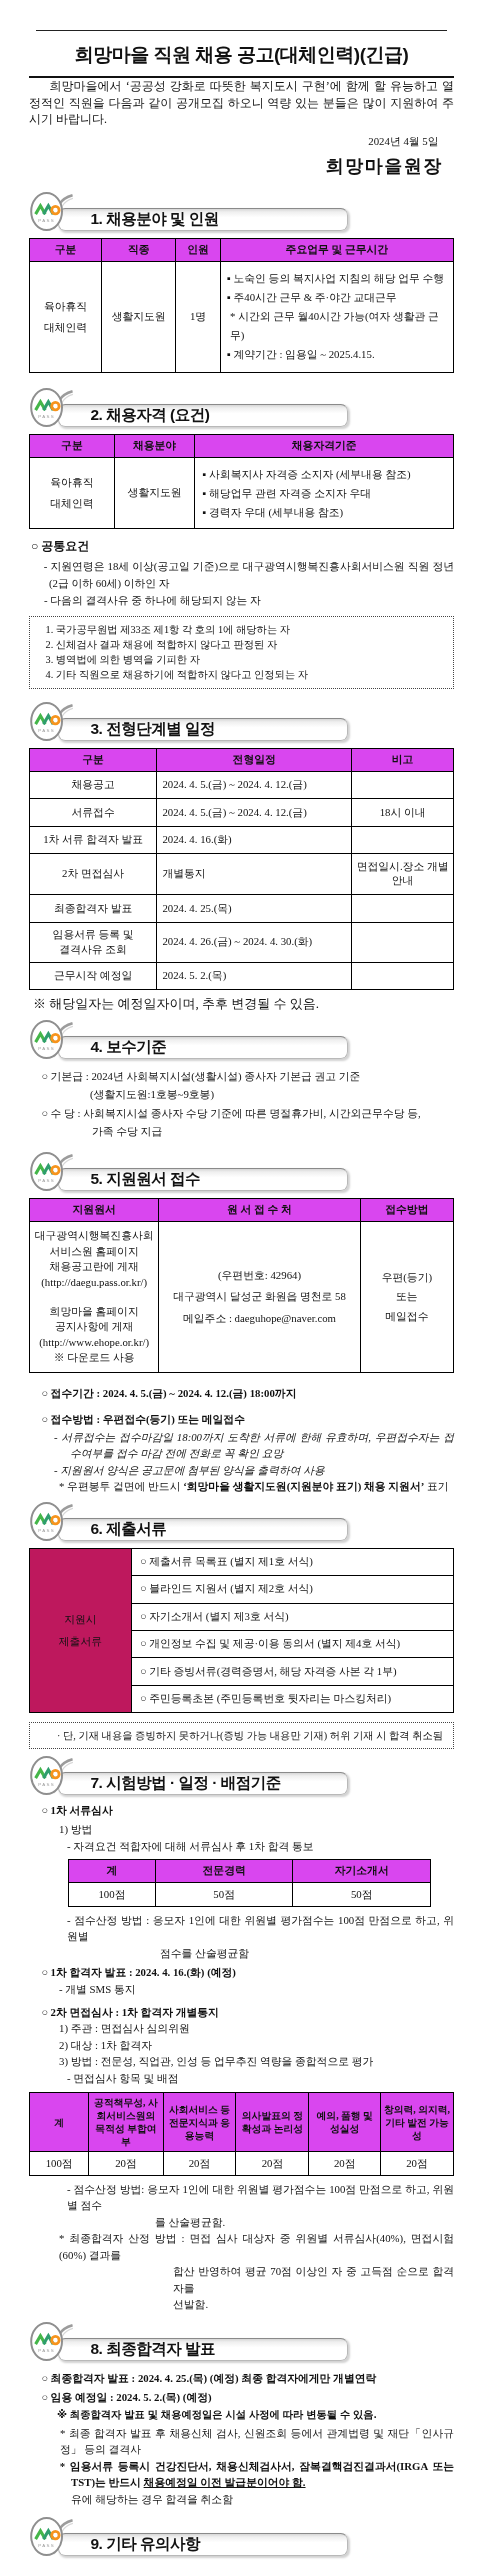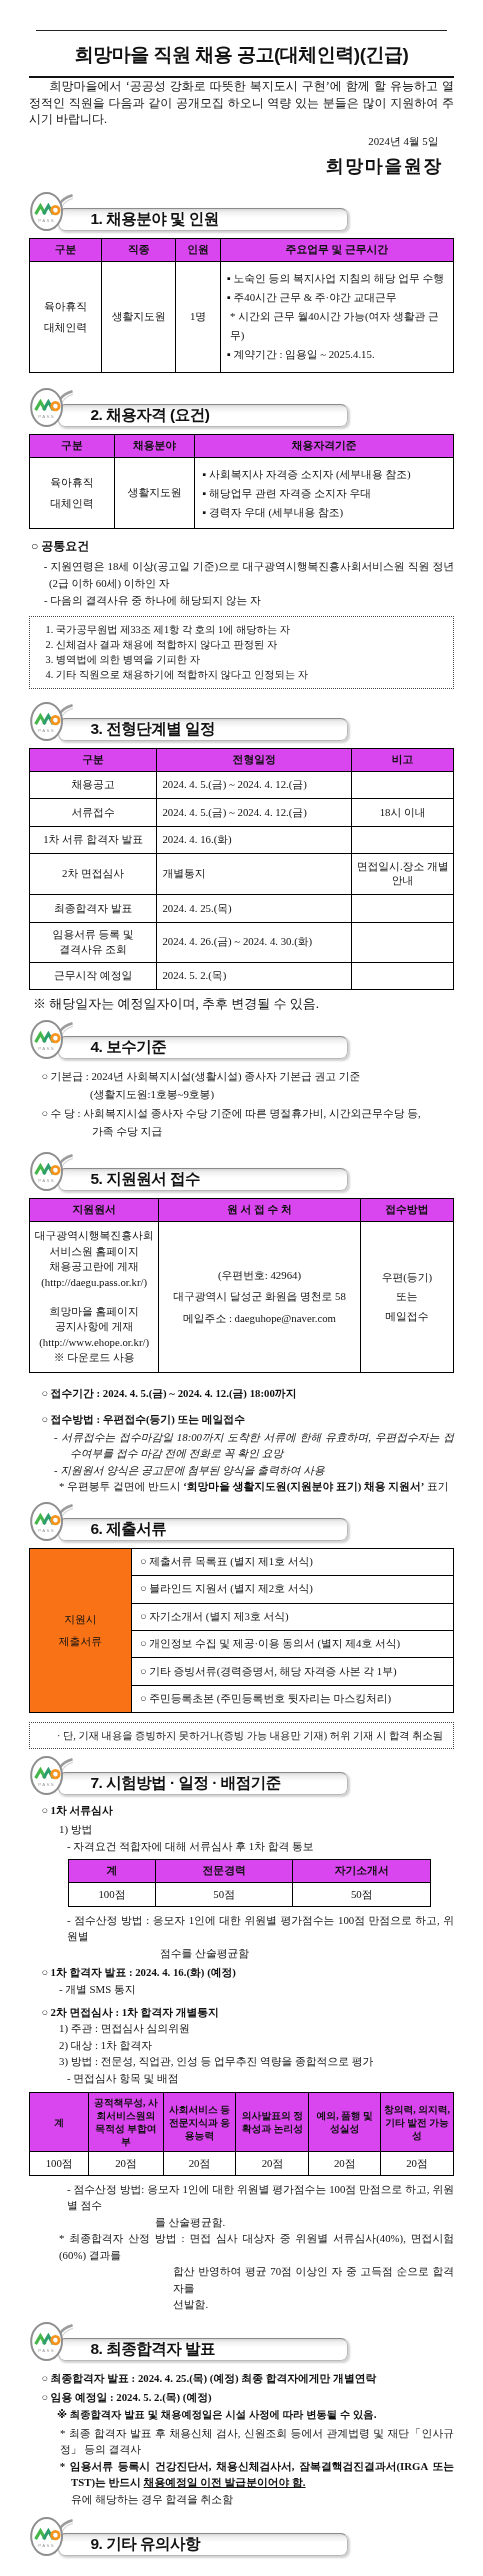--- a/index.html
+++ b/index.html
@@ -314,21 +314,21 @@
           <span class="sec-title">6. 제출서류</span>
         </div>
     </div>
     <table class="t-box">
       <colgroup>
           <col style="width:24%">
           <col style="width:76%">
         </colgroup>
       <tbody>
         <tr>
-          <td rowspan="6" class="ctr" style="background:#f97316;line-height:21.6px">
+          <td rowspan="6" class="ctr" style="background:#be185d;line-height:21.6px">
             <div>지원시</div>
               <div>제출서류</div>
           </td>
           <td class="lft" style="padding:6.2px 8.2px">○ 제출서류 목록표 (별지 제1호 서식)</td>
         </tr>
         <tr>
             <td class="lft" style="padding:6.2px 8.2px">○ 블라인드 지원서 (별지 제2호 서식)</td>
           </tr>
         <tr>
             <td class="lft" style="padding:6.2px 8.2px">○ 자기소개서 (별지 제3호 서식)</td>

